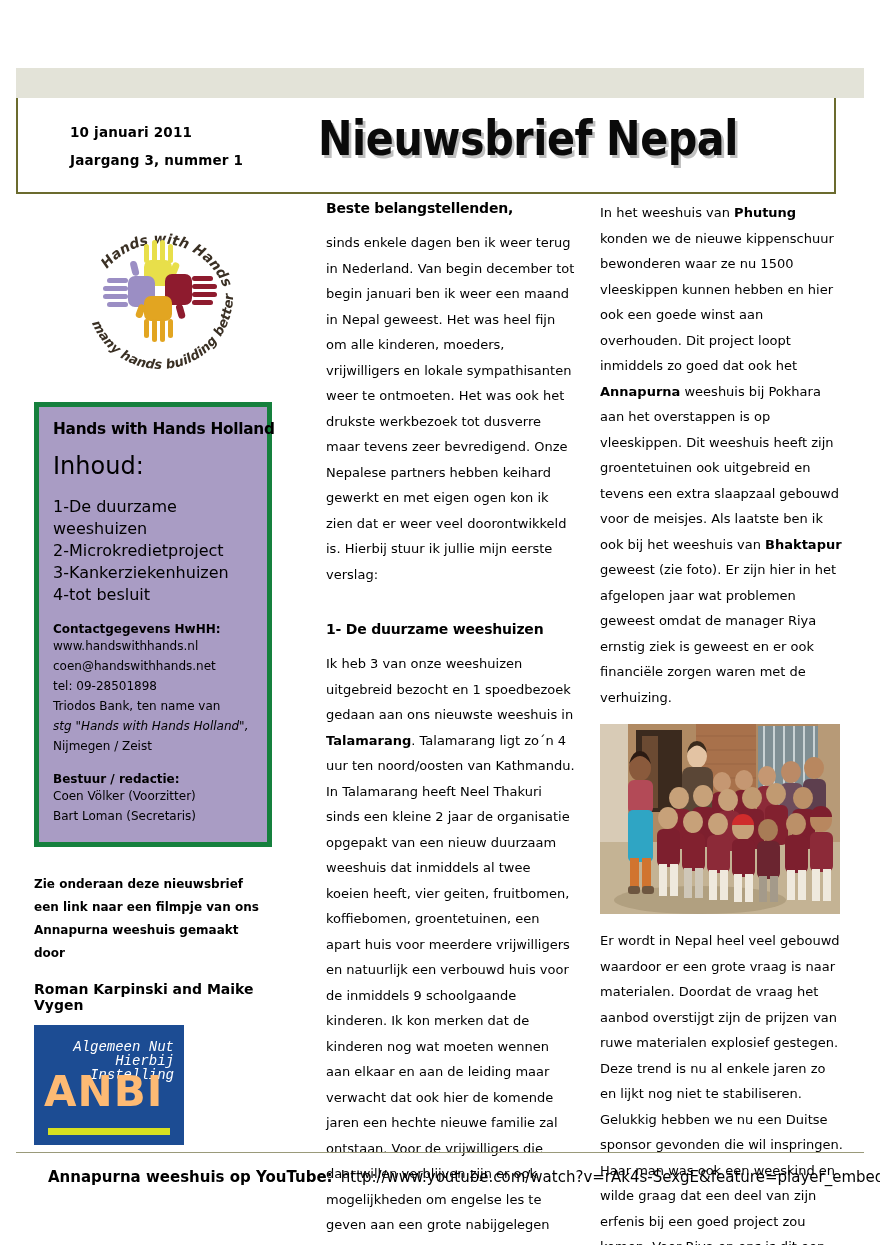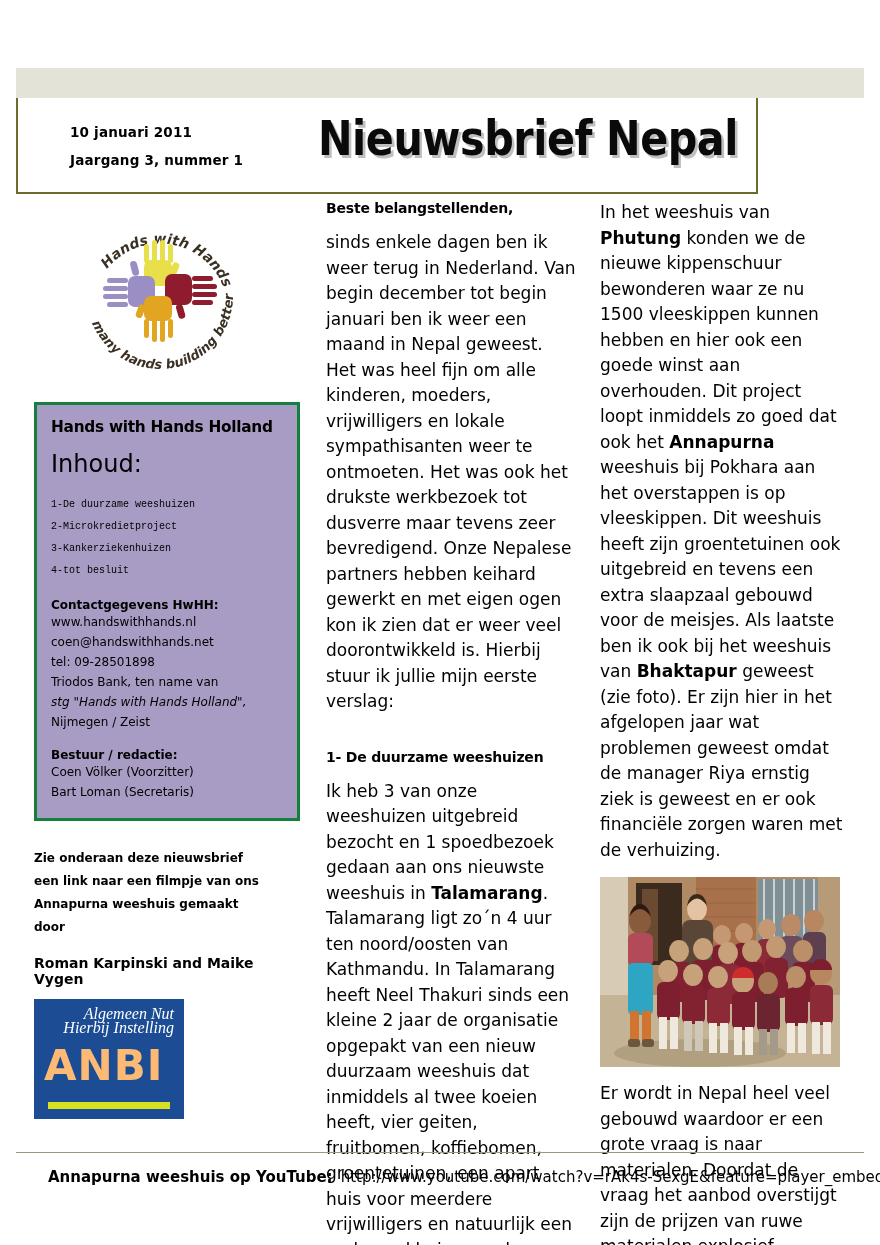--- a/index.html
+++ b/index.html
@@ -24,21 +24,21 @@
     width: 848px;
     height: 30px;
     background: #e3e3d8;
   }
 
   
   .header-box {
     position: absolute;
     left: 16px;
     top: 98px;
-    width: 742px;
+    width: 820px;
     height: 96px;
     border: 2px solid #6b6b2e;
     border-top: none;
     box-sizing: border-box;
     background: #ffffff;
   }
   .header-meta {
     position: absolute;
     left: 52px;
     top: 20px;
@@ -89,47 +89,46 @@
     width: 190px;
     height: 170px;
     margin: 4px auto 0 auto;
     position: relative;
   }
 
   
   .purple-box {
     margin-top: 28px;
     background: #a99cc4;
-    border: 3px solid #15803d;
+    border: 5px solid #15803d;
     padding: 12px 14px 16px 14px;
     box-sizing: border-box;
-    width: 266px;
+    width: 238px;
   }
   .purple-title {
     font-weight: bold;
     font-size: 16.5px;
     letter-spacing: -0.3px;
     transform: scaleX(0.93);
     transform-origin: left center;
     white-space: nowrap;
     margin-bottom: 14px;
   }
   .inhoud-label {
     font-size: 24px;
     margin: 6px 0 16px 0;
   }
   .toc {
     margin: 0 0 16px 0;
     padding: 0;
     list-style: none;
   }
   .toc li {
-    font-size: 10px;
+    font-size: 16px;
     line-height: 22px;
-    font-family: Liberation Mono, monospace;
   }
   .contact-head {
     font-size: 12px;
     font-weight: bold;
     margin-top: 8px;
   }
   .contact-line {
     font-size: 12px;
     line-height: 20px;
   }
@@ -159,28 +158,28 @@
   .anbi {
     margin-top: 12px;
     width: 150px;
     height: 120px;
     background: #1c4c93;
     position: relative;
     box-sizing: border-box;
   }
   .anbi-sub {
     position: absolute;
-    top: 8px;
+    top: 15px;
     right: 10px;
     text-align: right;
     color: #ffffff;
     font-style: italic;
-    font-size: 16px;
+    font-size: 14px;
     line-height: 14px;
-    font-family: Liberation Serif, serif;
+    font-family: Liberation Mono, monospace;
   }
   .anbi-main {
     position: absolute;
     left: 10px;
     top: 46px;
     color: #fdba74;
     font-weight: bold;
     font-size: 42px;
     letter-spacing: 1px;
     line-height: 42px;
@@ -198,21 +197,21 @@
   h2.section-head {
     font-size: 14px;
     font-weight: bold;
     margin: 0 0 14px 0;
     letter-spacing: -0.2px;
   }
   h2.section-head.spaced {
     margin-top: 34px;
   }
   p.body-text {
-    font-size: 17px;
+    font-size: 13px;
     line-height: 25.5px;
     margin: 0 0 6px 0;
     text-align: left;
   }
   p.body-text b { font-weight: bold; }
 
   
   .photo {
     margin-top: 14px;
     margin-bottom: 14px;

